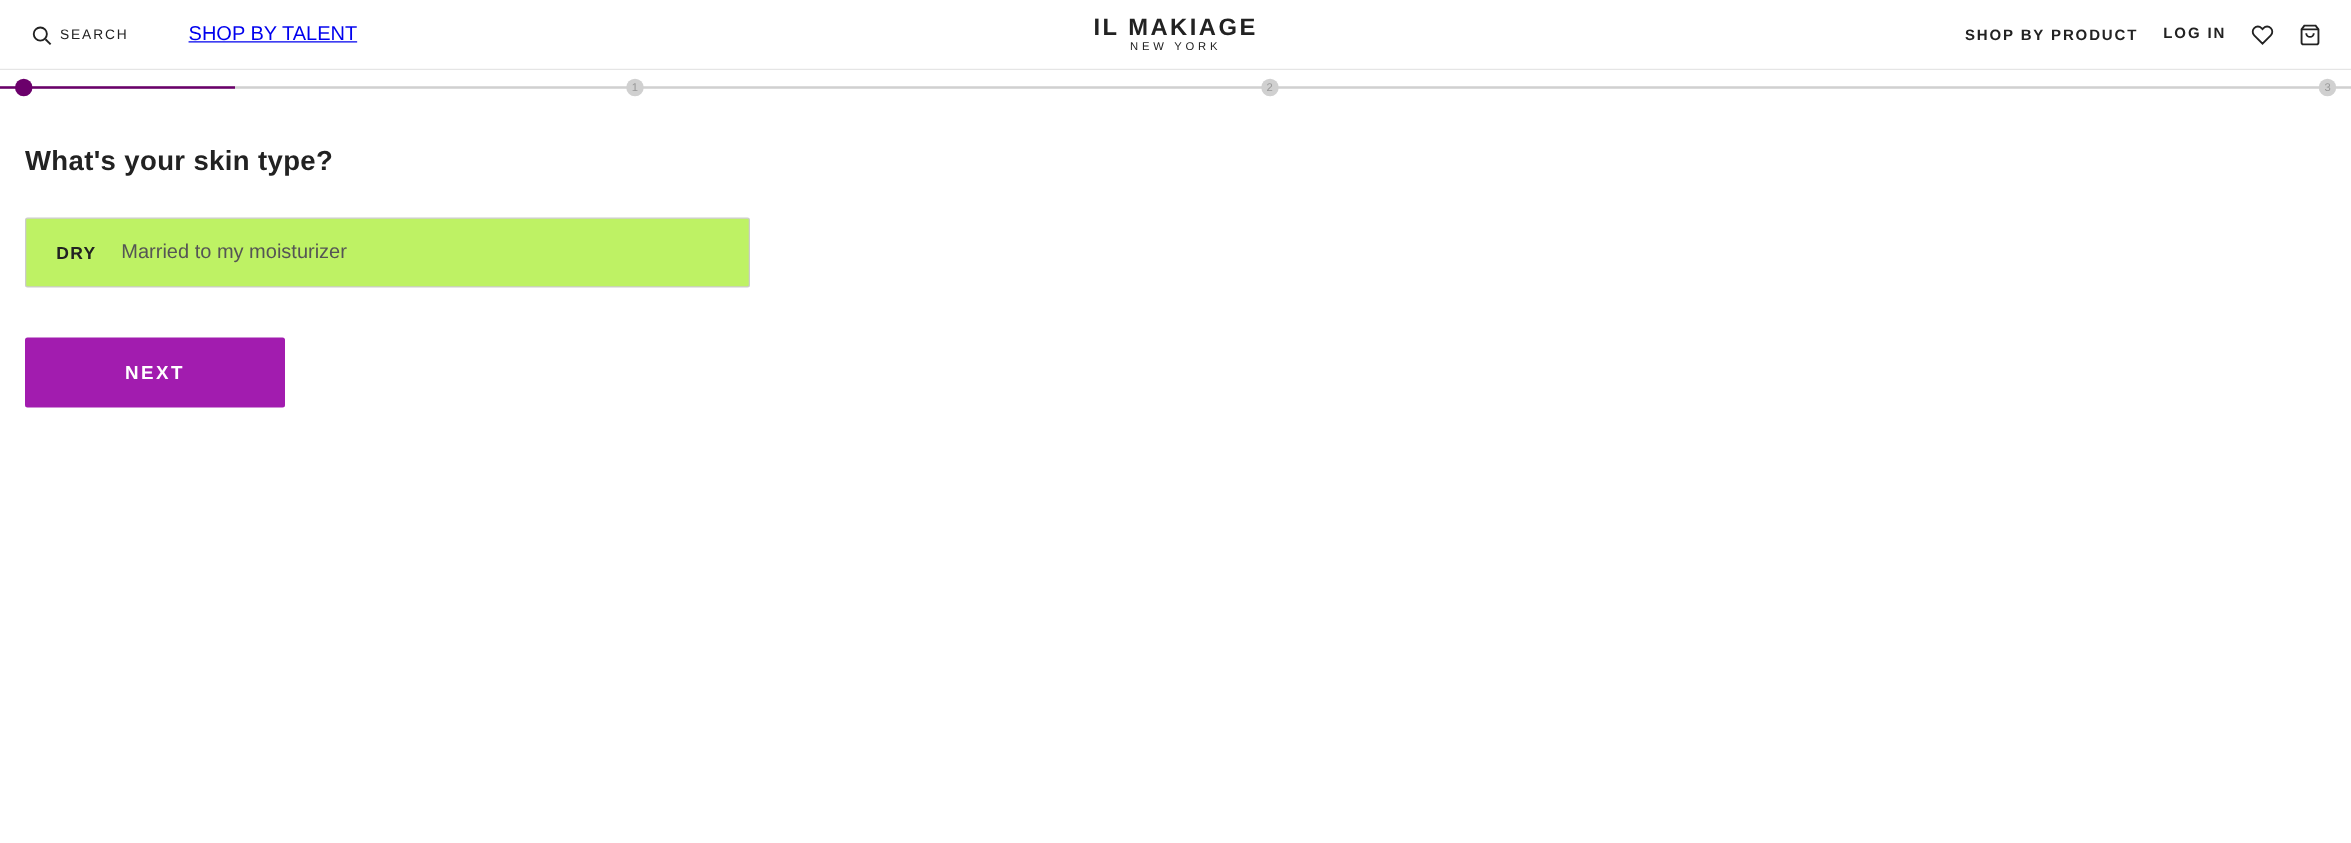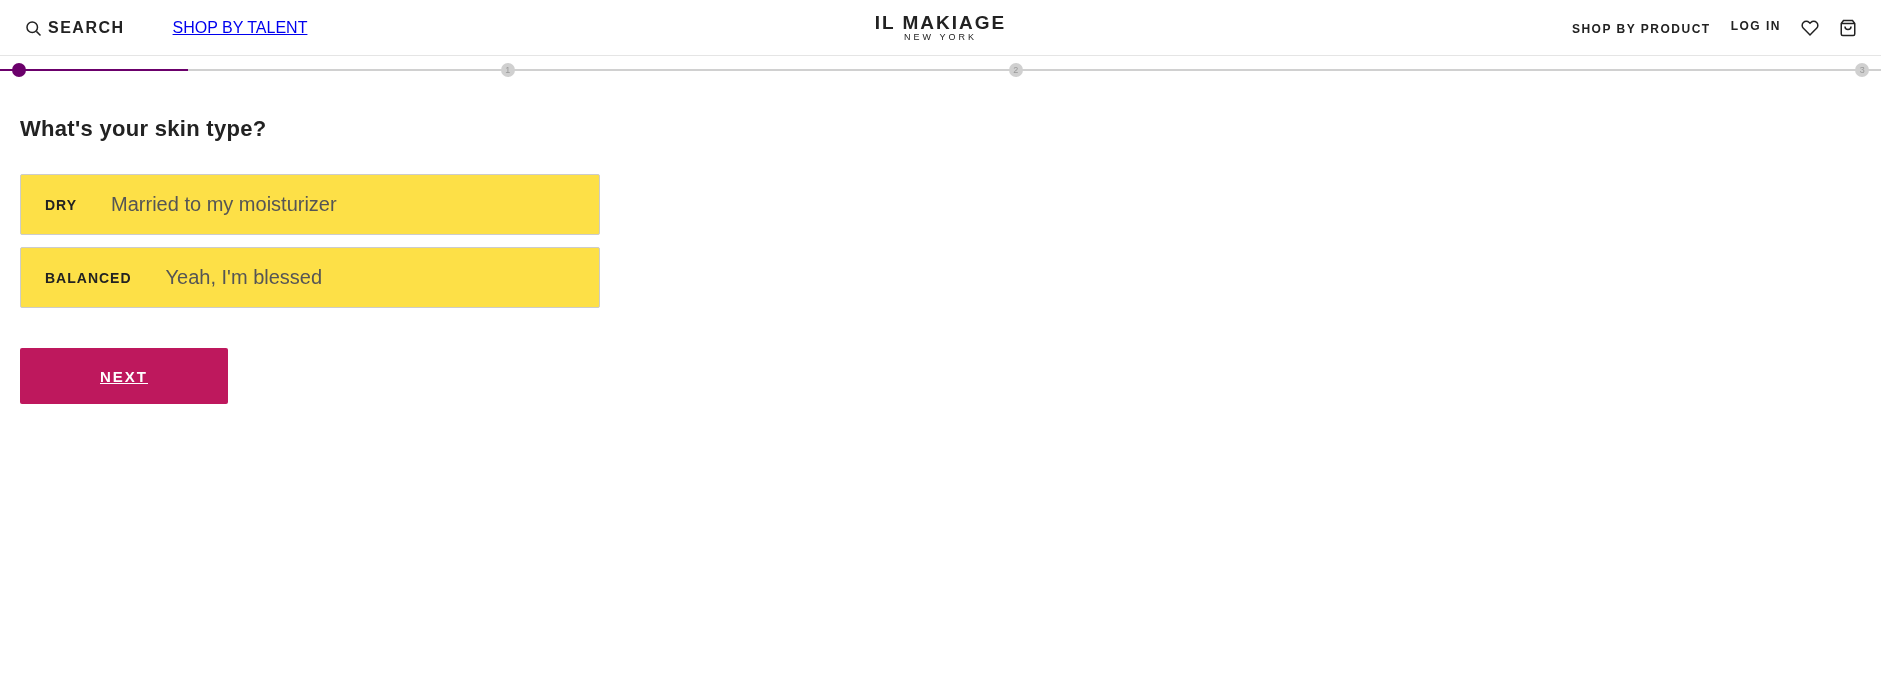--- a/index.html
+++ b/index.html
@@ -30,22 +30,22 @@
       display: flex;
       align-items: center;
       gap: 8px;
     }
 
     .header-search {
       display: flex;
       align-items: center;
       gap: 6px;
       cursor: pointer;
-      font-size: 16px;
-      font-weight: 700;
+      font-size: 11px;
+      font-weight: 400;
       letter-spacing: 1.5px;
       text-transform: uppercase;
     }
 
     .brand-logo {
       text-align: center;
       position: absolute;
       left: 50%;
       transform: translateX(-50%);
     }
@@ -152,59 +152,58 @@
       display: flex;
       flex-direction: column;
       gap: 12px;
     }
 
     .option-card {
       border: 1px solid #ccc;
       border-radius: 2px;
       padding: 18px 24px;
       cursor: pointer;
-      background: #fde047;
-      display: flex;
-      align-items: center;
-      gap: 18px;
+      background: #bef264;
+      display: flex;
+      align-items: center;
+      gap: 4px;
       transition: border-color 0.2s, background 0.2s;
     }
 
     .option-type {
       font-weight: 800;
       font-size: 14px;
       letter-spacing: 1px;
       text-transform: uppercase;
       color: #222;
       white-space: nowrap;
     }
 
     .option-desc {
-      font-size: 20px;
+      font-size: 16px;
       color: #555;
       font-weight: 400;
       padding-left: 16px;
     }
 
     
     .next-btn {
       margin-top: 40px;
-      background: #be185d;
+      background: #a21caf;
       color: #fff;
       border: none;
       padding: 0 80px;
       height: 56px;
       font-size: 15px;
       font-weight: 600;
       letter-spacing: 2px;
       text-transform: uppercase;
       cursor: pointer;
       border-radius: 2px;
       min-width: 200px;
-      text-decoration: underline;
     }
 
     .icon-svg {
       width: 18px;
       height: 18px;
       display: inline-block;
     }
   </style>
 </head>
 <body>
@@ -266,20 +265,16 @@
 
 <main class="main-content">
   <h1 class="page-title">What's your skin type?</h1>
 
   <div class="options-container">
 
   <div class="option-card">
         <span class="option-type">DRY</span>
         <span class="option-desc">Married to my moisturizer</span>
       </div>
-      <div class="option-card">
-        <span class="option-type">BALANCED</span>
-        <span class="option-desc">Yeah, I'm blessed</span>
-      </div>
     </div>
 
   <button class="next-btn">Next</button>
 </main>
 
 </body></html>

